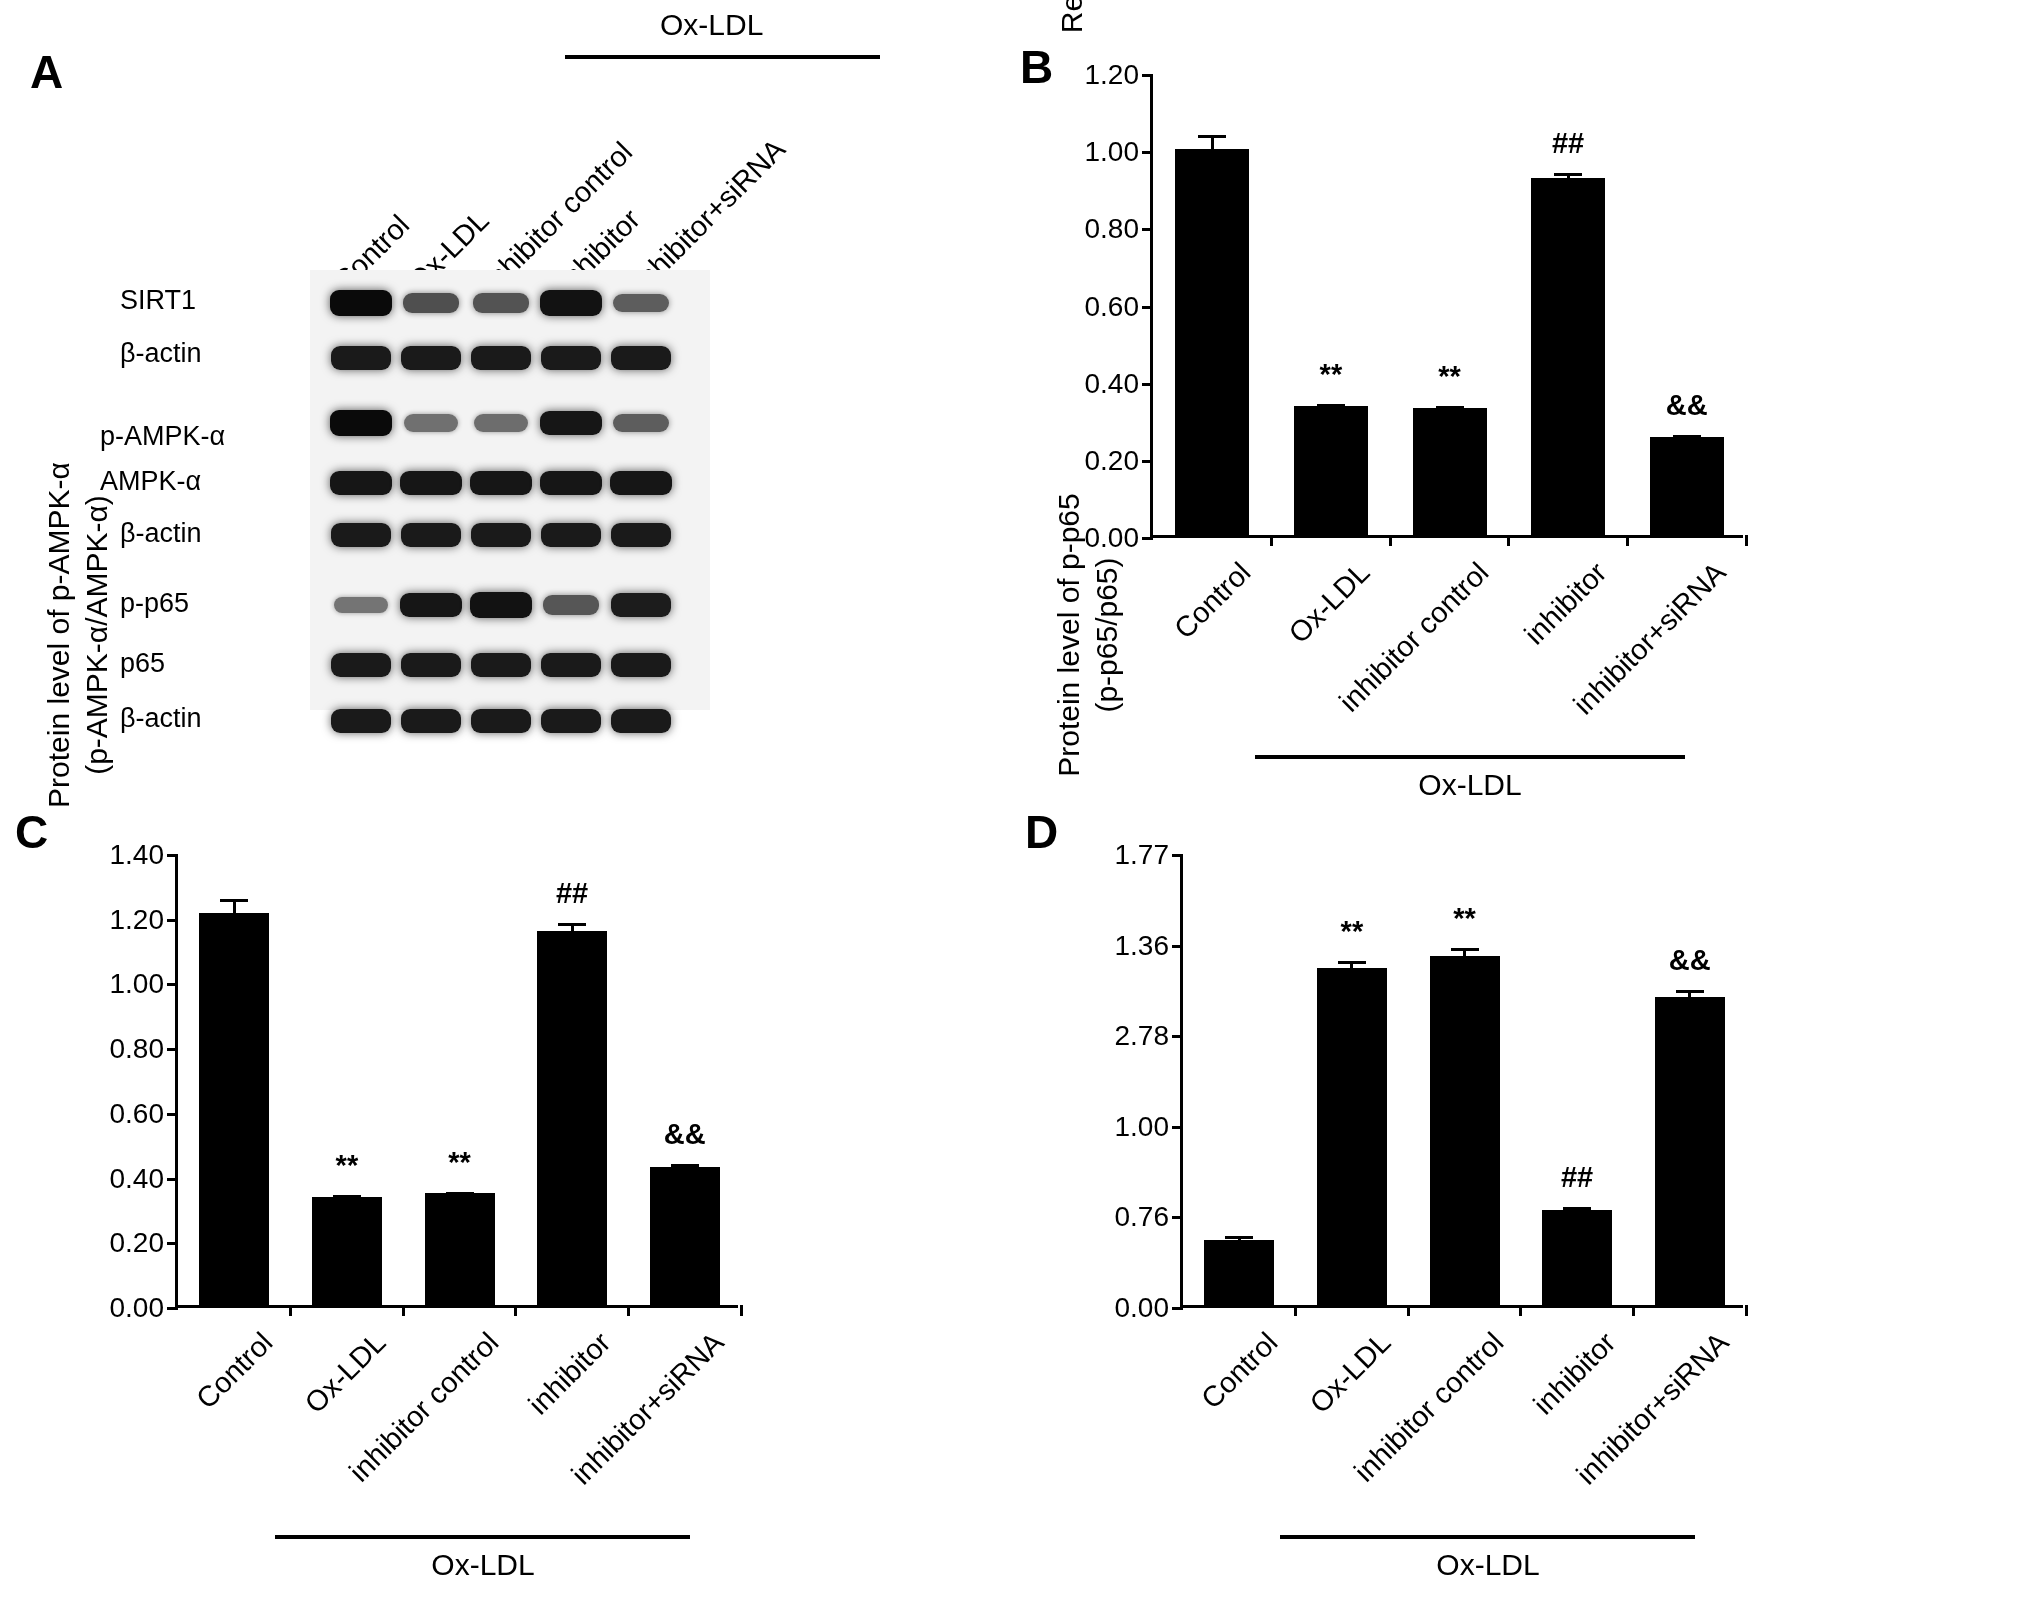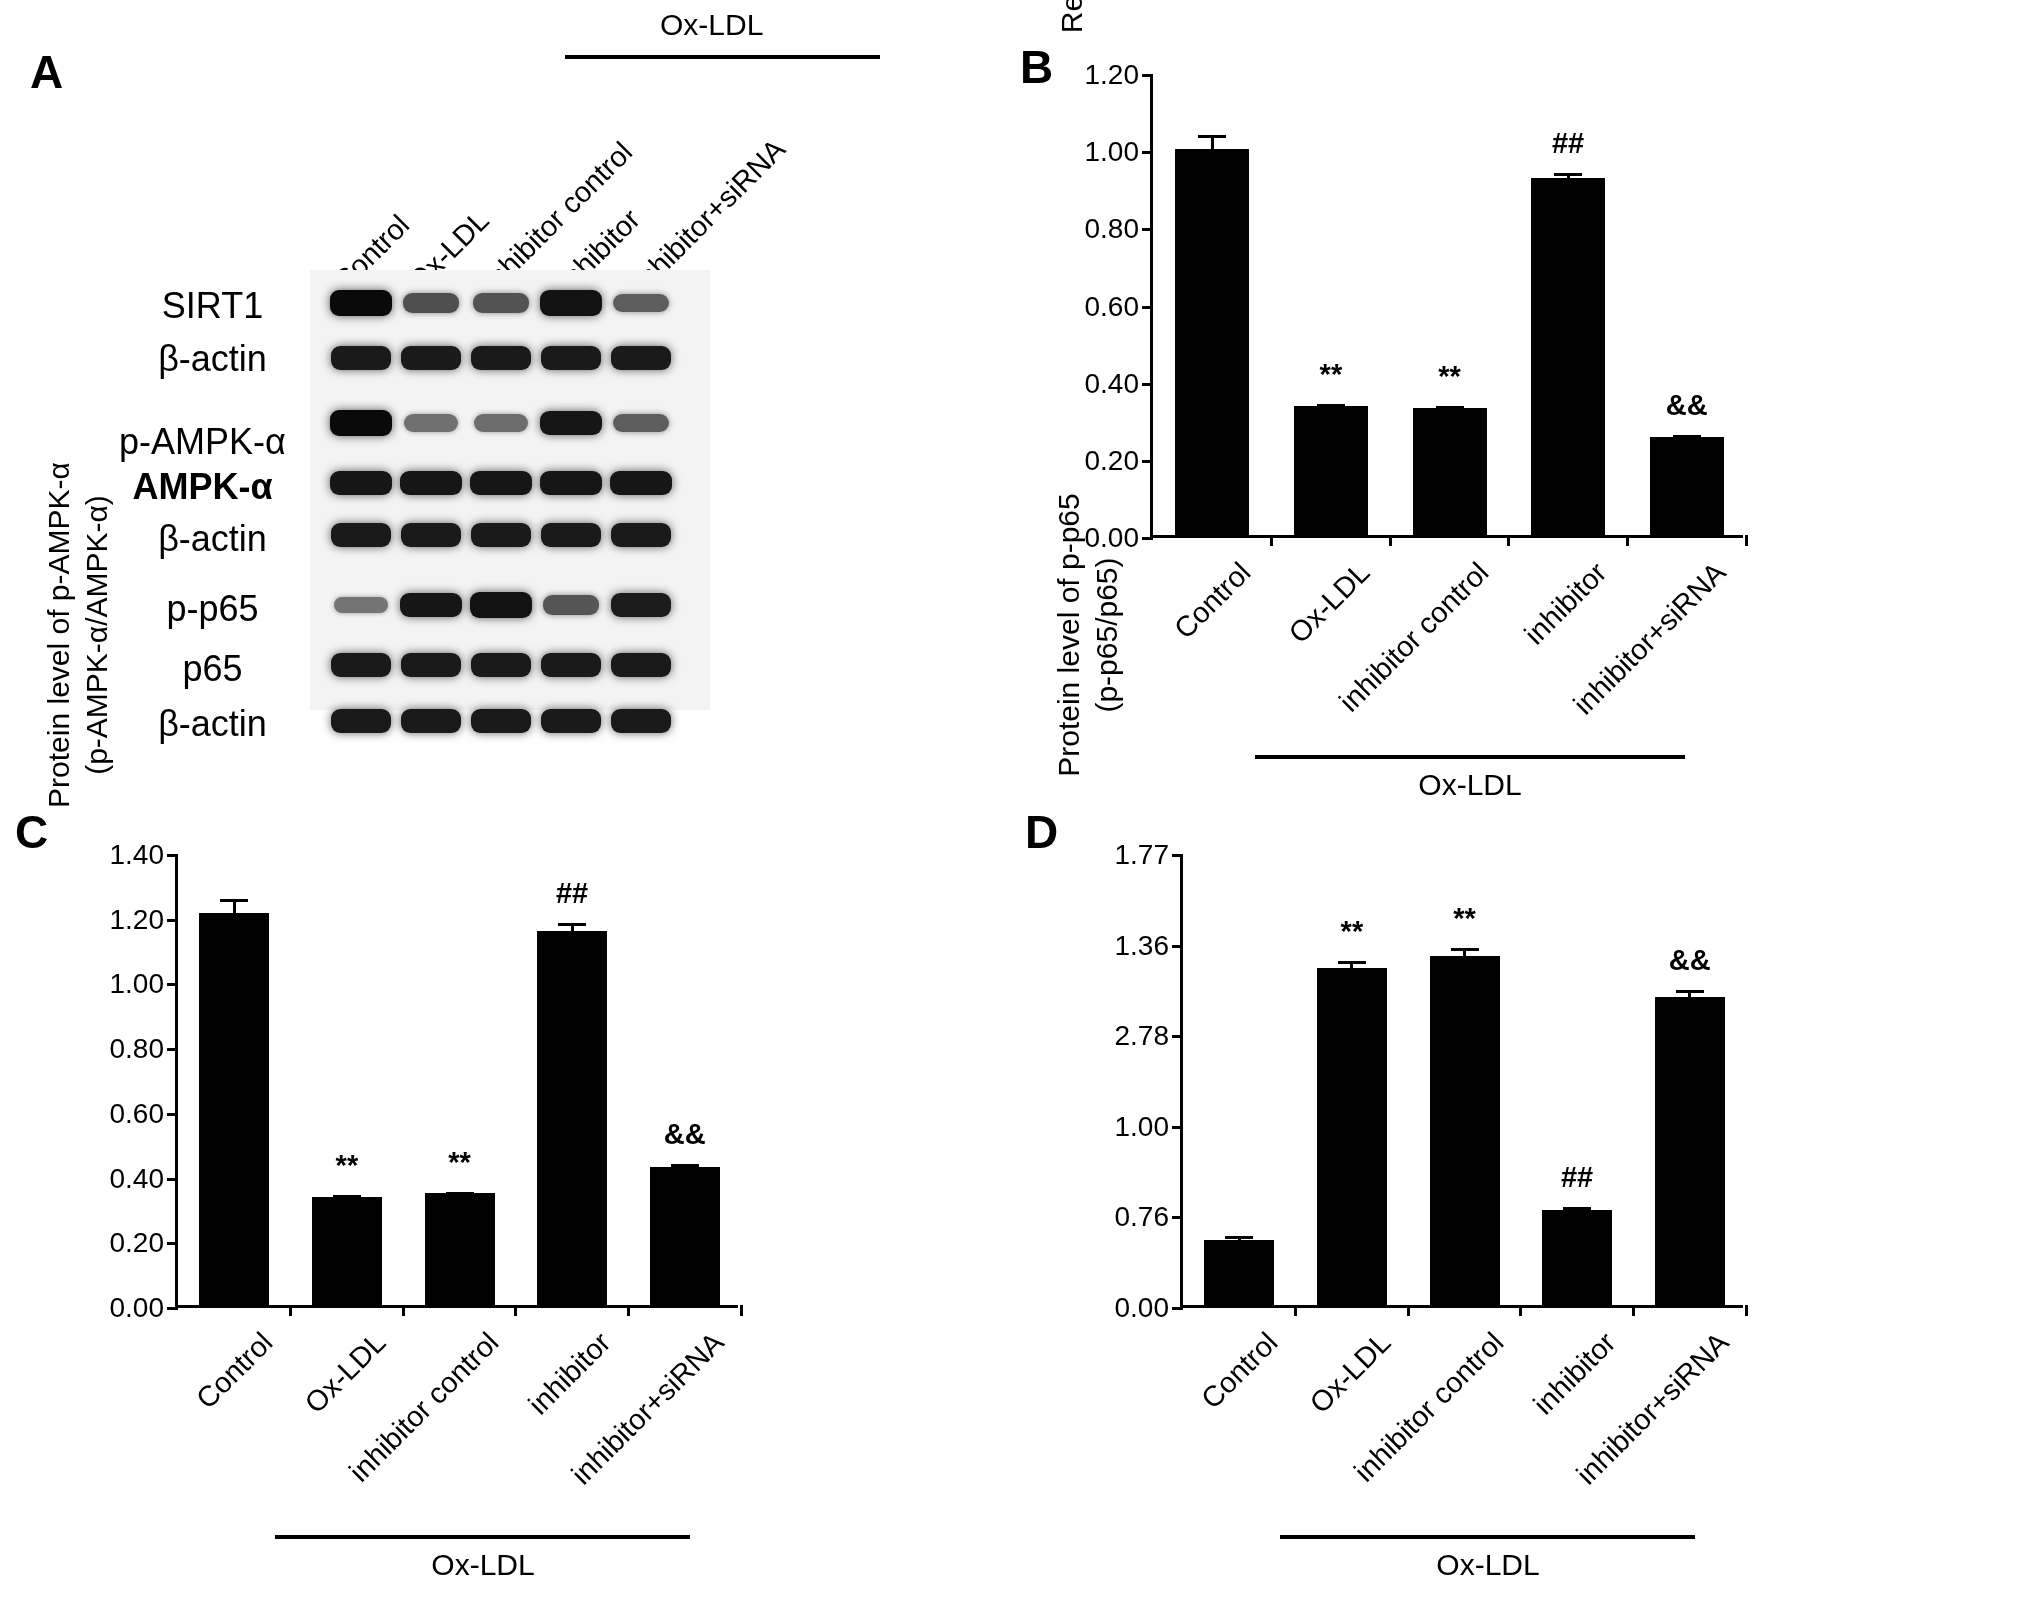--- a/index.html
+++ b/index.html
@@ -4,21 +4,21 @@
 <style>
   html,body{margin:0;padding:0;background:#ffffff;}
   body{width:2031px;height:1606px;font-family:"Liberation Sans",sans-serif;color:#000;position:relative;overflow:hidden;}
   .panel{position:absolute;}
   .panel-letter{font-size:46px;font-weight:bold;font-family:"Liberation Sans",sans-serif;}
 
   
   #panelA{left:0;top:0;width:980px;height:790px;}
   #panelA .letter{position:absolute;left:30px;top:45px;}
   .blot-area{position:absolute;left:310px;top:270px;width:400px;height:440px;background:#f3f3f3;}
-  .rowlabel{position:absolute;font-size:36px;text-align:center;white-space:nowrap;}
+  .rowlabel{position:absolute;font-size:27px;text-align:left;white-space:nowrap;}
   .band{position:absolute;border-radius:9px;background:#111;}
   .topbar{position:absolute;background:#000;height:4px;}
   .oxldl-top{position:absolute;font-size:30px;white-space:nowrap;}
   .diag{position:absolute;font-size:29px;white-space:nowrap;transform:rotate(-45deg);transform-origin:left bottom;}
 
   
   .chart{position:absolute;}
   .chart .letter{position:absolute;font-size:46px;font-weight:bold;}
   .plot{position:absolute;border-left:3px solid #000;border-bottom:3px solid #000;box-sizing:content-box;}
   .ytick{position:absolute;right:100%;transform:translateY(-50%);font-size:28px;white-space:nowrap;padding-right:14px;}
@@ -44,21 +44,21 @@
 
   <div class="diag" style="left:350px;top:265px;">Control</div>
   <div class="diag" style="left:425px;top:265px;">Ox-LDL</div>
   <div class="diag" style="left:500px;top:265px;">inhibitor control</div>
   <div class="diag" style="left:575px;top:265px;">inhibitor</div>
   <div class="diag" style="left:650px;top:265px;">inhibitor+siRNA</div>
 
   <div class="rowlabel" style="left:120px;top:285px;width:185px;">SIRT1</div>
   <div class="rowlabel" style="left:120px;top:338px;width:185px;">β-actin</div>
   <div class="rowlabel" style="left:100px;top:421px;width:205px;">p-AMPK-α</div>
-  <div class="rowlabel" style="left:100px;top:466px;width:205px;font-weight:bold;">AMPK-α</div>
+  <div class="rowlabel" style="left:100px;top:466px;width:205px;">AMPK-α</div>
   <div class="rowlabel" style="left:120px;top:518px;width:185px;">β-actin</div>
   <div class="rowlabel" style="left:120px;top:588px;width:185px;">p-p65</div>
   <div class="rowlabel" style="left:120px;top:648px;width:185px;">p65</div>
   <div class="rowlabel" style="left:120px;top:703px;width:185px;">β-actin</div>
 
   <div class="blot-area"></div>
   <div id="blot-bands">
       <div class="band" style="left: 330px; top: 290px; width: 62px; height: 26px; background: rgb(10, 10, 10); box-shadow: rgba(0, 0, 0, 0.65) 0px 0px 10px;"></div>
       <div class="band" style="left: 402.511px; top: 292.925px; width: 56.978px; height: 20.15px; background: rgba(10, 10, 10, 0.706); box-shadow: rgba(0, 0, 0, 0.47) 0px 0px 6.85px;"></div>
       <div class="band" style="left: 472.678px; top: 293.12px; width: 56.6432px; height: 19.76px; background: rgba(10, 10, 10, 0.686); box-shadow: rgba(0, 0, 0, 0.46) 0px 0px 6.64px;"></div>

